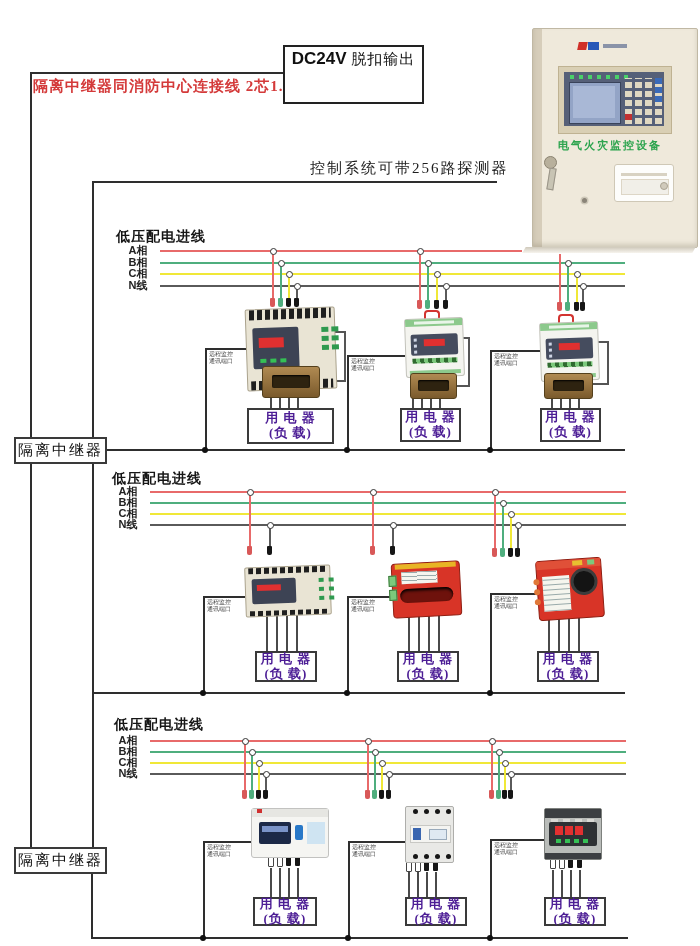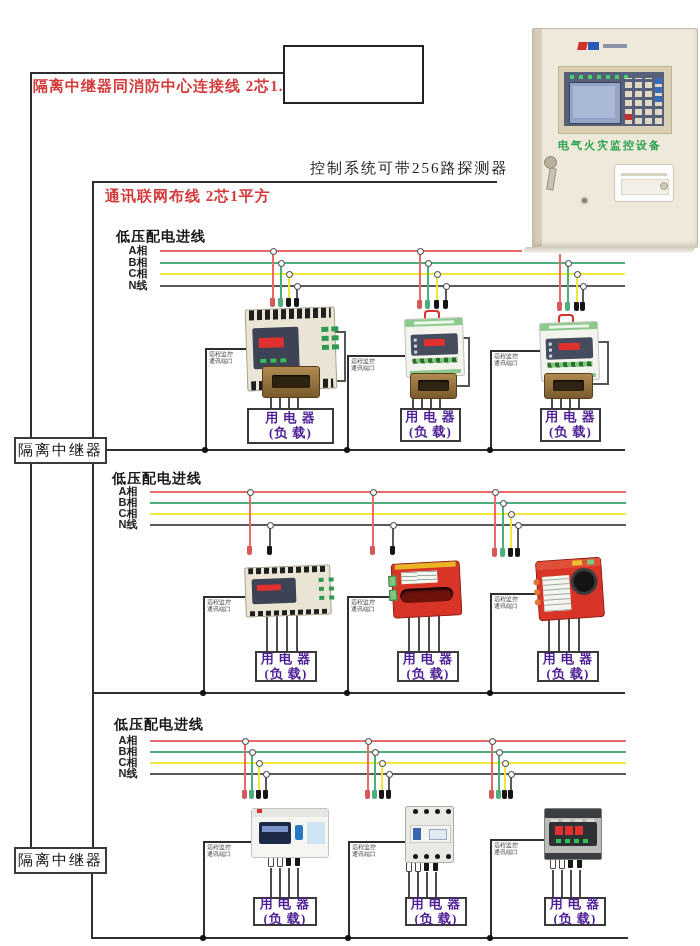--- a/index.html
+++ b/index.html
@@ -127,24 +127,24 @@
 
   <div class="h" style="left:30px;top:72px;width:253px;"></div>
   <div class="v" style="left:30px;top:72px;height:365px;"></div>
   <div class="h" style="left:92px;top:181px;width:405px;"></div>
   <div class="v" style="left:92px;top:181px;height:256px;"></div>
   <div class="v" style="left:30px;top:461px;height:386px;"></div>
   <div class="v" style="left:92px;top:461px;height:386px;"></div>
   <div class="v" style="left:91px;top:871px;height:67px;"></div>
 
   <div class="firebox serif">
+    <div class="fb2"><b>DC24V</b> <span>脱扣输出</span></div>
   </div>
   <div class="rednote serif" style="left:33px;top:77px;">隔离中继器同消防中心连接线 2芯1.5平方</div>
   <div class="blknote serif" style="left:310px;top:159px;">控制系统可带256路探测器</div>
-  <div class="rednote serif" style="left:105px;top:187px;">通讯联网布线 2芯1平方</div>
 
   <div id="cabinet">
     <div class="cab-body"></div>
     <div class="cab-shadow"></div>
     <div class="cab-logo-r"></div>
     <div class="cab-logo-b"></div>
     <div class="cab-logo-t"></div>
     <div class="cab-panel">
       <div class="cab-navy">
         <div class="cab-leds"></div>

